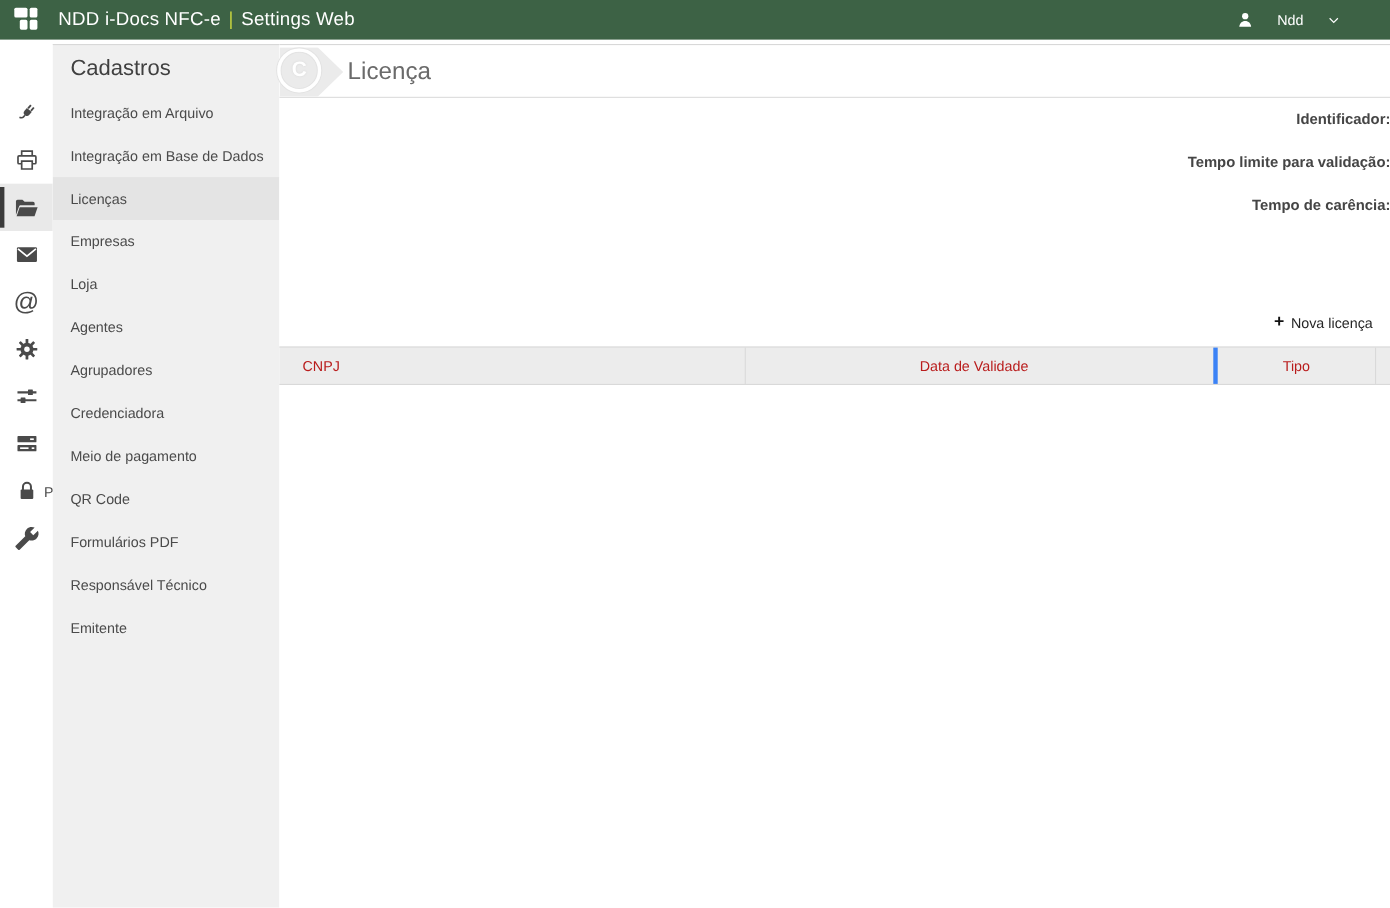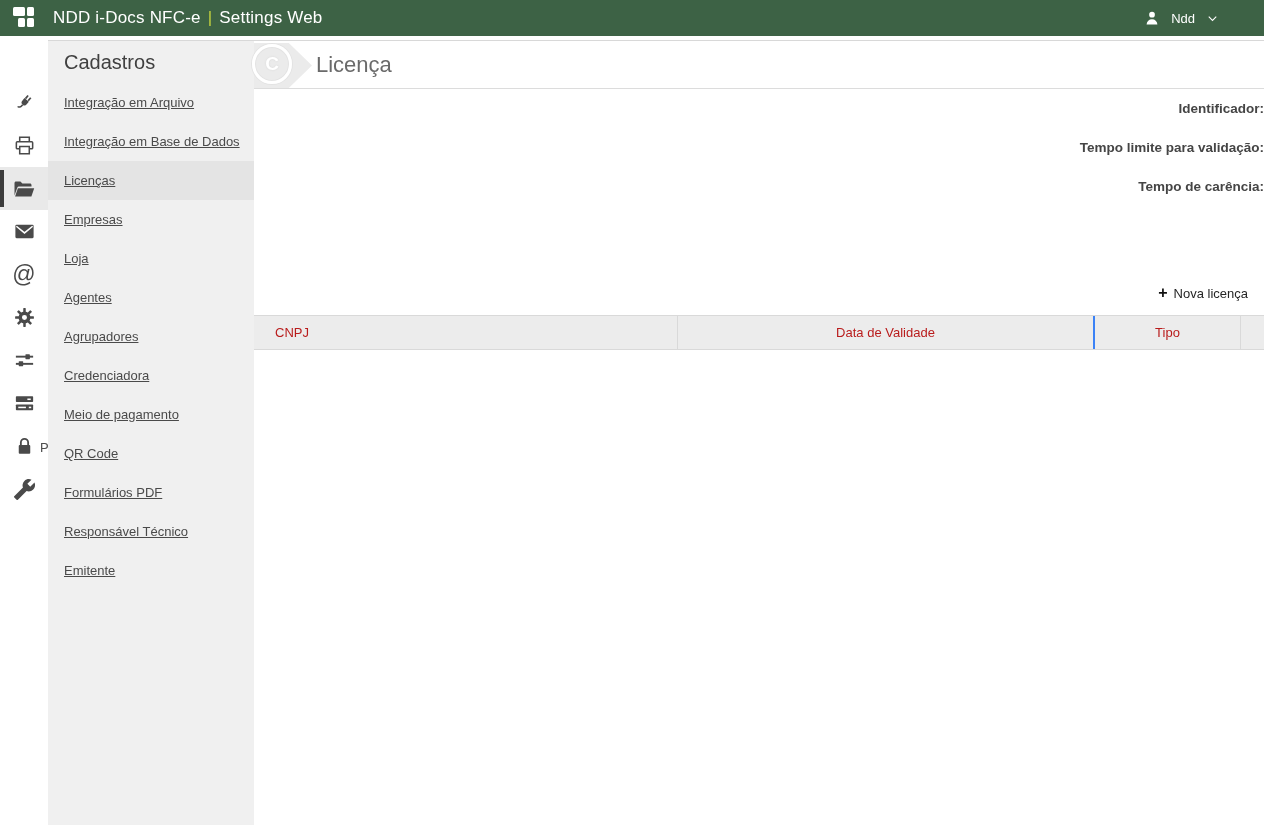--- a/index.html
+++ b/index.html
@@ -8,39 +8,39 @@
 
   
   .topbar { height:36px; background:#3d6245; display:flex; align-items:center; color:#fff; }
   .logo { width:22px; height:22px; margin-left:13px; display:grid;
           grid-template-columns:12px 7px; grid-template-rows:9px 9px; gap:2px; }
   .logo span { background:#fff; border-radius:1.5px; display:block; }
   .logo span:nth-child(2){ width:7px; }
   .logo span:nth-child(3){ width:7px; justify-self:end; }
   .app-title { margin-left:18px; font-size:17px; font-weight:400; letter-spacing:.2px; white-space:nowrap; }
   .title-sep { color:#c3d13f; margin:0 7px; }
-  .user-area { margin-left:auto; margin-right:44px; display:flex; align-items:center; gap:10px; cursor:pointer; }
+  .user-area { margin-left:auto; margin-right:44px; display:flex; align-items:center; gap:20px; cursor:pointer; }
   .user-name { font-size:13px; }
 
   
   .workspace { display:flex; height:789px; margin-top:4px; }
 
   
   .rail { width:48px; background:#fff; padding-top:41px; overflow:hidden; flex-shrink:0; }
   .rail-item { position:relative; height:43px; display:flex; align-items:center; justify-content:center; cursor:pointer; }
   .rail-item.active { background:#e9e9e9; }
   .rail-item.active::before { content:''; position:absolute; left:0; top:3px; bottom:3px; width:4px; background:#3b3b3b; }
   .rail-item svg { display:block; }
   .at-glyph { font-size:23px; color:#4a4a4a; line-height:1; }
   .clip-frag { position:absolute; left:40px; top:50%; transform:translateY(-50%); font-size:13px; color:#4d4d4d; }
 
   
   .sidebar { width:206px; background:#f0f0f0; border-top:1px solid #d8d8d8; flex-shrink:0; overflow:hidden; }
   .sidebar-title { font-size:20px; color:#404040; padding:10px 16px 9px 16px; }
-  .side-item { height:39px; display:flex; align-items:center; padding-left:16px; font-size:13px; color:#4a4a4a; cursor:pointer; white-space:nowrap;text-decoration:underline; }
+  .side-item { height:39px; display:flex; align-items:center; padding-left:16px; font-size:13px; color:#4a4a4a; cursor:pointer; white-space:nowrap; }
   .side-item.active { background:#e4e4e4; }
 
   
   .main { flex:1; background:#fff; border-top:1px solid #d8d8d8; position:relative; }
   .page-header { position:relative; height:48px; border-bottom:1px solid #dcdcdc; }
   .hdr-arrow { position:absolute; left:0; top:2px; width:58px; height:45px; background:#ebebeb;
                -webkit-clip-path:polygon(0 0,60% 0,100% 50%,60% 100%,0 100%);
                clip-path:polygon(0 0,60% 0,100% 50%,60% 100%,0 100%); }
   .hdr-circle { position:absolute; left:-2px; top:3px; width:40px; height:40px; border-radius:50%;
                 border:3px solid #fff; box-shadow:0 0 0 1px #e3e3e3, inset 0 0 0 1px #e3e3e3;
@@ -54,21 +54,21 @@
 
   .toolbar { margin-top:77px; height:20px; display:flex; justify-content:flex-end; align-items:center; padding-right:16px; }
   .new-btn { display:flex; align-items:center; font-size:13px; color:#262626; cursor:pointer; }
   .plus { font-size:16px; font-weight:700; margin-right:6px; line-height:1; color:#111; }
 
   .tbl-header { margin-top:12px; height:35px; display:flex; align-items:center; background:#ececec;
                 border-top:1px solid #d9d9d9; border-bottom:1px solid #d9d9d9; font-size:13px; color:#b91c1c; }
   .th { height:100%; display:flex; align-items:center; }
   .th-cnpj { width:423px; padding-left:21px; }
   .th-data { width:416px; justify-content:center; border-left:1px solid #d9d9d9; }
-  .th-tipo { width:147px; justify-content:center; border-left:2px solid #3b82f6; }
+  .th-tipo { width:147px; justify-content:center; border-left:4px solid #3b82f6;margin-left:10px; }
   .th-actions { flex:1; border-left:1px solid #d9d9d9; }
   .tbl-body { background:#fff; }
 </style>
 </head>
 <body>
 
 <div class="topbar">
   <div class="logo">
     <span></span>
       <span></span>

